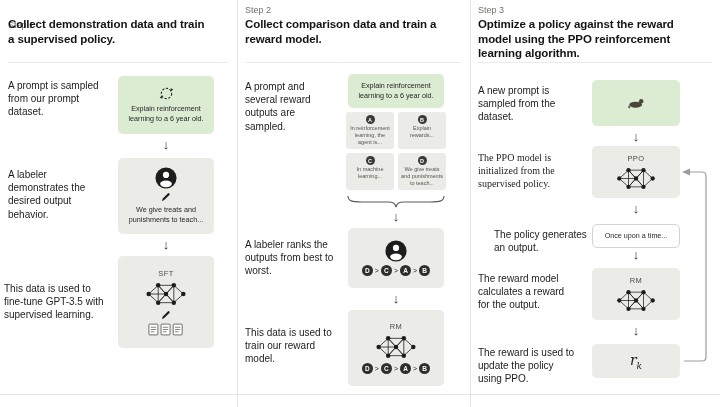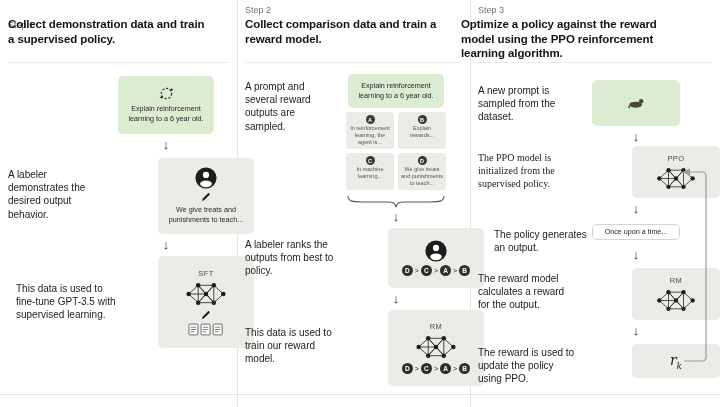--- a/index.html
+++ b/index.html
@@ -9,21 +9,21 @@
   .divider { position:absolute; top:0; width:1px; height:407px; background:#e4e4e0; }
   .bottom-rule { position:absolute; left:0; top:394px; width:720px; height:1px; background:#e4e4e0; }
   .heading-rule { position:absolute; height:1px; background:#ebebe7; top:62px; }
 
   .step-label { position:absolute; font-size:9px; color:#71716d; }
   .heading { position:absolute; font-size:11.5px; font-weight:bold; color:#141414; line-height:1.28; letter-spacing:-0.1px; }
   .caption { position:absolute; font-size:10px; color:#1c1c1c; line-height:1.32; }
 
   .dbox { position:absolute; border-radius:5px; display:flex; flex-direction:column; align-items:center; justify-content:center; text-align:center; }
   .green { background:#dbecd3; }
-  .gray { background:#ebebe8;margin-left:40px; }
+  .gray { background:#ebebe8; }
   .box-text { font-size:7.2px; color:#262626; line-height:1.35; padding:0 4px; }
   .box-title { font-size:7.5px; color:#4c4c48; letter-spacing:0.4px; }
 
   .arrow { position:absolute; width:96px; text-align:center; font-size:13px; color:#2b2b2b; line-height:1; }
 
   .out-grid { position:absolute; display:grid; grid-template-columns:48px 48px; grid-auto-rows:37px; gap:4px; }
   .out-cell { background:#ebebe8; border-radius:3px; display:flex; flex-direction:column; align-items:center; padding-top:3px; overflow:hidden; }
   .out-dot { width:9px; height:9px; border-radius:50%; background:#3a3a36; color:#fff; font-size:5.5px; font-weight:bold; display:flex; align-items:center; justify-content:center; flex:0 0 auto; }
   .out-text { font-size:5.5px; color:#55554f; line-height:1.3; padding:1px 3px 0 3px; text-align:center; }
 
@@ -46,20 +46,21 @@
   <div class="divider" style="left:237px;"></div>
   <div class="divider" style="left:470px;"></div>
   <div class="bottom-rule"></div>
   <div class="heading-rule" style="left:8px; width:220px;"></div>
   <div class="heading-rule" style="left:245px; width:216px;"></div>
   <div class="heading-rule" style="left:478px; width:234px;"></div>
 
   <div class="step-label" style="left:8px; top:20px;">Step 1</div>
   <div class="heading" style="left:8px; top:17px; width:197px;">Collect demonstration data and train a supervised policy.</div>
 
+  <div class="caption" style="left:8px; top:79px; width:92px;">A prompt is sampled from our prompt dataset.</div>
 
   <div class="dbox green" style="left:118px; top:76px; width:96px; height:58px;">
     <span>
       <svg viewBox="0 0 16 16" width="15" height="15">
         <circle cx="8" cy="8" r="5.5" fill="none" stroke="#1d1d1b" stroke-width="1.1" stroke-dasharray="2.4,1.7"></circle>
         <path d="M12.6,2.4 L15.2,3.8 L12.6,5.6 Z" fill="#1d1d1b"></path>
         <path d="M3.4,13.6 L0.8,12.2 L3.4,10.4 Z" fill="#1d1d1b"></path>
       </svg>
     </span>
     <div class="box-text icon-gap">Explain reinforcement learning to a 6 year old.</div>
@@ -80,21 +81,21 @@
     <span class="icon-gap">
       <svg viewBox="0 0 12 12" width="10" height="10">
         <path d="M1,11 L2.2,7.8 L8.8,1.2 Q10.8,1.6 10.4,3.2 L3.9,9.6 Z" fill="#1d1d1b"></path>
       </svg>
     </span>
     <div class="box-text icon-gap">We give treats and punishments to teach...</div>
   </div>
 
   <div class="arrow" style="left:118px; top:238px;">↓</div>
 
-  <div class="caption" style="left:16px; top:282px; width:100px;">This data is used to fine-tune GPT-3.5 with supervised learning.</div>
+  <div class="caption" style="left:4px; top:282px; width:100px;">This data is used to fine-tune GPT-3.5 with supervised learning.</div>
 
   <div class="dbox gray" style="left:118px; top:256px; width:96px; height:92px;">
     <div class="box-title">SFT</div>
     <span class="icon-gap">
       <svg viewBox="0 0 48 30" width="42" height="26">
         <path d="M4,15 L15,5 M4,15 L15,25 M4,15 L24,15 M15,5 L15,25 M15,5 L24,15 M15,25 L24,15 M15,5 L33,5 M15,25 L33,25 M24,15 L33,5 M24,15 L33,25 M33,5 L33,25 M33,5 L44,15 M33,25 L44,15 M15,5 L33,25 M15,25 L33,5" stroke="#1d1d1b" stroke-width="0.9" fill="none"></path>
         <circle cx="4" cy="15" r="2.6" fill="#1d1d1b"></circle>
           <circle cx="15" cy="5" r="2.6" fill="#1d1d1b"></circle>
           <circle cx="15" cy="25" r="2.6" fill="#1d1d1b"></circle>
           <circle cx="24" cy="15" r="2.6" fill="#1d1d1b"></circle>
@@ -153,21 +154,21 @@
   </div>
 
   <div style="position:absolute; left:346px; top:194px;">
     <svg viewBox="0 0 100 14" width="100" height="14">
       <path d="M2,2 C2,7 6,8 16,8 L42,8 C47,8 49,9 50,13 C51,9 53,8 58,8 L84,8 C94,8 98,7 98,2" stroke="#5a5a56" stroke-width="1.1" fill="none"></path>
     </svg>
   </div>
 
   <div class="arrow" style="left:348px; top:210px;">↓</div>
 
-  <div class="caption" style="left:245px; top:238px; width:90px;">A labeler ranks the outputs from best to policy.</div>
+  <div class="caption" style="left:245px; top:238px; width:90px;">A labeler ranks the outputs from best to worst.</div>
 
   <div class="dbox gray" style="left:348px; top:228px; width:96px; height:60px;">
     <span>
       <svg viewBox="0 0 24 24" width="22" height="22">
         <circle cx="12" cy="12" r="11.5" fill="#1d1d1b"></circle>
         <circle cx="12" cy="8.6" r="3.4" fill="#fff"></circle>
         <ellipse cx="12" cy="18.4" rx="6.4" ry="3.6" fill="#fff"></ellipse>
       </svg>
     </span>
     <div class="rank-row icon-gap">
@@ -204,21 +205,21 @@
       <span class="rank-gt">&gt;</span>
       <span class="rank-dot">C</span>
       <span class="rank-gt">&gt;</span>
       <span class="rank-dot">A</span>
       <span class="rank-gt">&gt;</span>
       <span class="rank-dot">B</span>
     </div>
   </div>
 
   <div class="step-label" style="left:478px; top:5px;">Step 3</div>
-  <div class="heading" style="left:461px; top:17px; width:215px;">Optimize a policy against the reward model using the PPO reinforcement learning algorithm.</div>
+  <div class="heading" style="left:478px; top:17px; width:215px;">Optimize a policy against the reward model using the PPO reinforcement learning algorithm.</div>
 
   <div class="caption" style="left:478px; top:84px; width:95px;">A new prompt is sampled from the dataset.</div>
 
   <div class="dbox green" style="left:592px; top:80px; width:88px; height:46px;">
     <span>
       <svg viewBox="0 0 20 14" width="17" height="12">
         <ellipse cx="9" cy="9" rx="7.5" ry="3.6" fill="#4a463c"></ellipse>
         <circle cx="15.5" cy="5" r="2.6" fill="#4a463c"></circle>
         <path d="M2,10 Q-0.5,12.5 2.5,12.8" stroke="#4a463c" stroke-width="1.4" fill="none"></path>
       </svg>
@@ -242,21 +243,21 @@
           <circle cx="33" cy="25" r="2.6" fill="#1d1d1b"></circle>
           <circle cx="44" cy="15" r="2.6" fill="#1d1d1b"></circle>
       </svg>
     </span>
   </div>
 
   <div class="arrow" style="left:588px; top:202px;">↓</div>
 
   <div class="caption" style="left:478px; top:228px; width:100px;margin-left:16px;">The policy generates an output.</div>
 
-  <div class="dbox outbox-white" style="left:592px; top:224px; width:88px; height:16px;">
+  <div class="dbox outbox-white" style="left:592px; top:224px; width:88px; height:24px;">
     <div class="box-text">Once upon a time...</div>
   </div>
 
   <div class="arrow" style="left:588px; top:248px;">↓</div>
 
   <div class="caption" style="left:478px; top:272px; width:100px;">The reward model calculates a reward for the output.</div>
 
   <div class="dbox gray" style="left:592px; top:268px; width:88px; height:52px;">
     <div class="box-title">RM</div>
     <span class="icon-gap">

